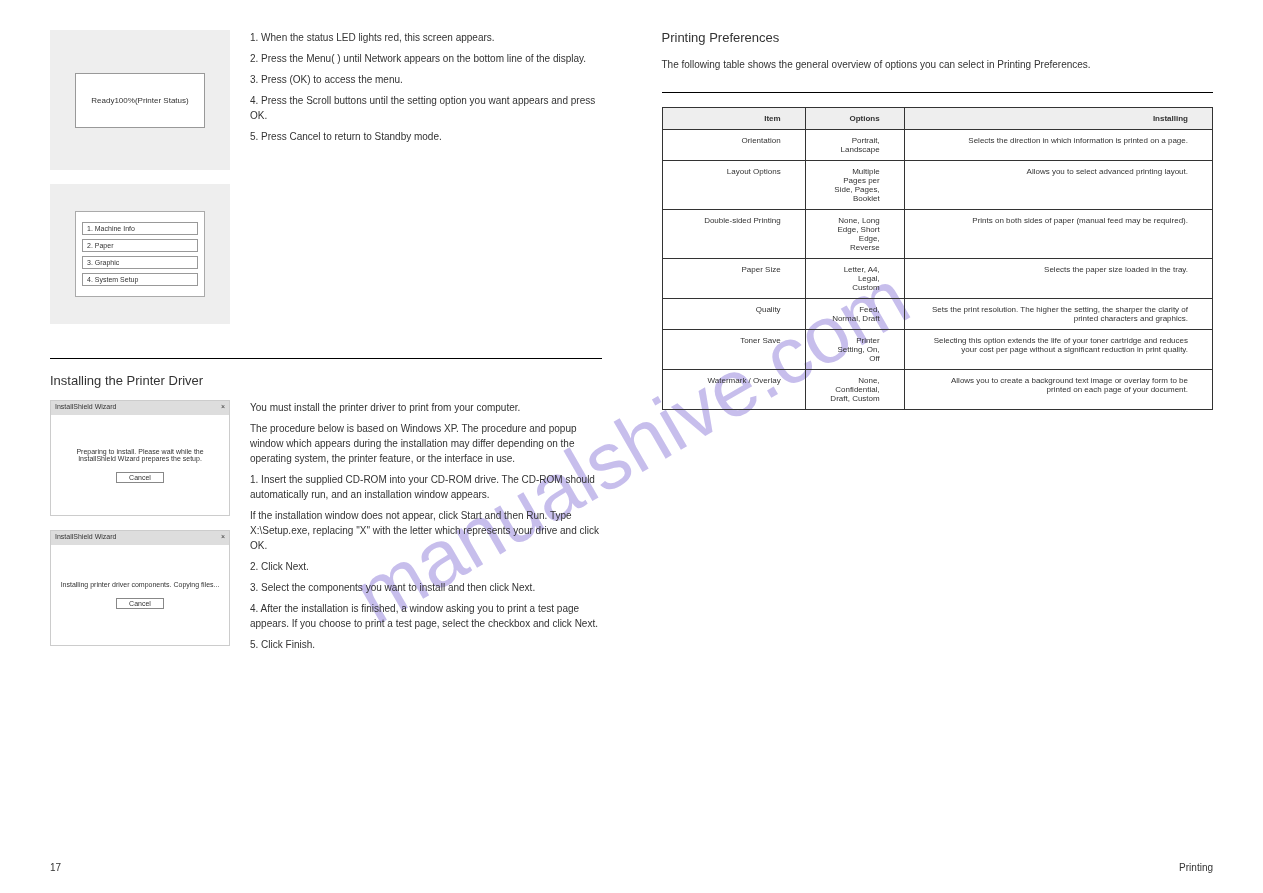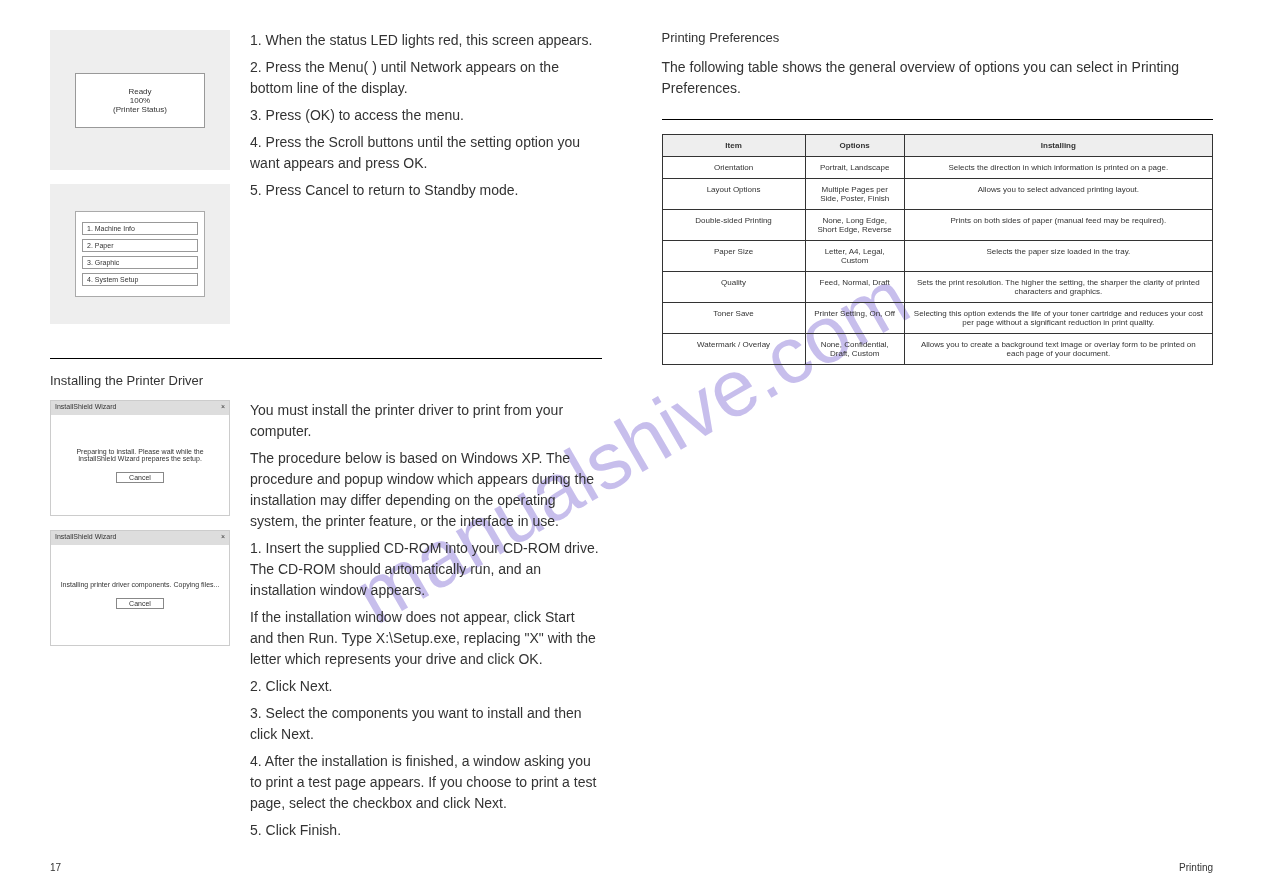--- a/index.html
+++ b/index.html
@@ -2,33 +2,33 @@
 <html><head>
 <meta charset="utf-8">
 <style>
 *{margin:0;padding:0;box-sizing:border-box}
 body{font-family:Arial,sans-serif;font-size:9px;color:#333;width:1263px;height:893px;position:relative;background:#fff}
 .watermark{position:absolute;top:50%;left:50%;transform:translate(-50%,-50%) rotate(-30deg);font-size:80px;color:#a394e0;opacity:.6;font-weight:400;white-space:nowrap;pointer-events:none;z-index:0}
 .page{display:flex;padding:30px 50px;gap:60px;position:relative;z-index:1}
 .col{flex:1}
 .col-left{display:flex;gap:20px}
 .lcd-box{width:180px;height:140px;background:#eee;display:flex;align-items:center;justify-content:center;margin-bottom:14px}
-.lcd-disp{width:130px;height:55px;background:#fff;border:1px solid #999;display:flex;flex-direction:column;justify-content:center;align-items:center;font-size:8px;text-align:center;padding:4px}
+.lcd-disp{width:130px;height:55px;background:#fff;border:1px solid #999;display:flex;justify-content:center;align-items:center;font-size:8px;text-align:center;padding:4px}
 .lcd-menu{width:130px;padding:6px 0;background:#fff;border:1px solid #aaa}
 .lcd-menu-item{margin:4px 6px;padding:2px 4px;border:1px solid #999;font-size:7px;background:#fff}
-.txt{font-size:14px;line-height:1.5}
+.txt{font-size:10px;line-height:1.5}
 .txt p{margin-bottom:6px}
 .hr{border:none;border-top:1px solid #000;margin:20px 0 14px}
 .section-title{font-size:13px;font-weight:400;margin-bottom:12px}
 .dialog{width:180px;border:1px solid #ccc;margin-bottom:14px}
 .dialog-hdr{background:#ddd;height:14px;font-size:7px;padding:2px 4px;display:flex;justify-content:space-between}
 .dialog-body{padding:8px;min-height:100px;background:#fff;display:flex;flex-direction:column;align-items:center;justify-content:center;font-size:7px;text-align:center}
 .dialog-btn{border:1px solid #888;padding:1px 12px;margin-top:10px;font-size:7px}
 .tbl{width:100%;border-collapse:collapse;font-size:8px}
-.tbl th,.tbl td{border:1px solid #333;padding:6px 8px;text-align:center;vertical-align:top}
+.tbl th,.tbl td{border:1px solid #333;padding:6px 24px;text-align:right;vertical-align:top}
 .tbl th{background:#eee;font-weight:700}
 .tbl td:nth-child(1){width:26%}
 .tbl td:nth-child(2){width:18%}
 .footer{position:absolute;bottom:20px;left:50px;right:50px;display:flex;justify-content:space-between;font-size:10px}
 </style>
 </head>
 <body>
 <div class="watermark">manualshive.com</div>
 <div class="page">
 <div class="col">
@@ -108,21 +108,21 @@
 </tr>
         </thead>
 <tbody>
 <tr>
             <td>Orientation</td>
             <td>Portrait, Landscape</td>
             <td>Selects the direction in which information is printed on a page.</td>
           </tr>
 <tr>
             <td>Layout Options</td>
-            <td>Multiple Pages per Side, Poster, Finish</td>
+            <td>Multiple Pages per Side, Pages, Booklet</td>
             <td>Allows you to select advanced printing layout.</td>
           </tr>
 <tr>
             <td>Double-sided Printing</td>
             <td>None, Long Edge, Short Edge, Reverse</td>
             <td>Prints on both sides of paper (manual feed may be required).</td>
           </tr>
 <tr>
             <td>Paper Size</td>
             <td>Letter, A4, Legal, Custom</td>

